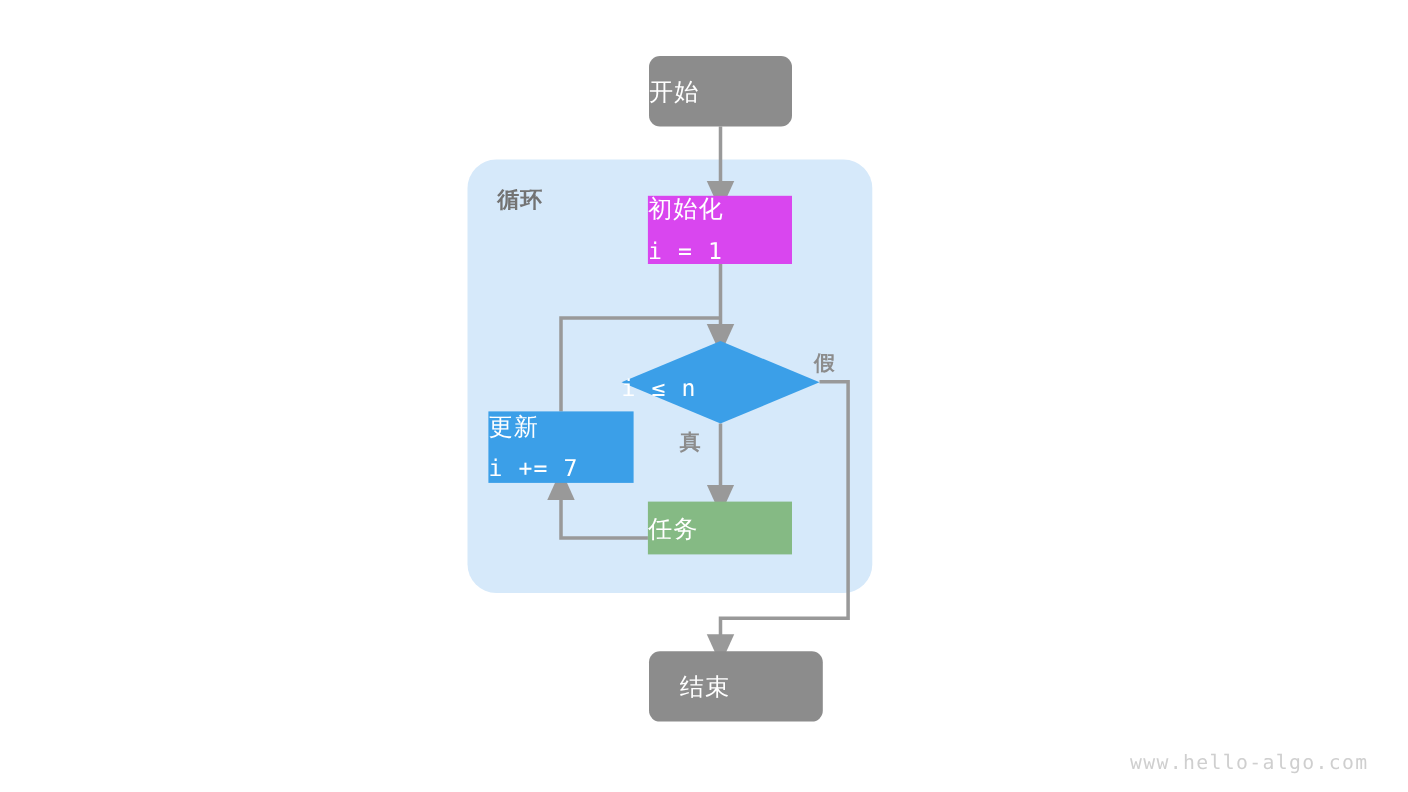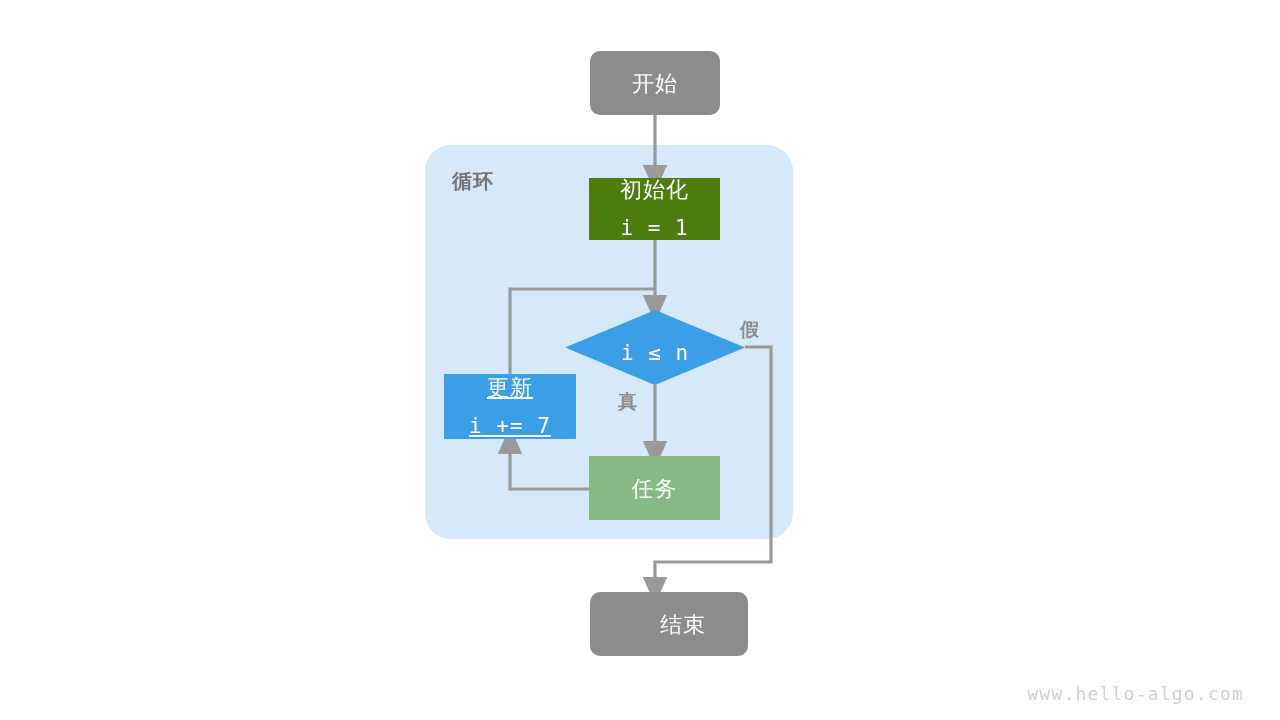--- a/index.html
+++ b/index.html
@@ -18,21 +18,21 @@
     position: absolute;
     left: 0;
     top: 0;
     width: 1280px;
     height: 720px;
   }
   .node-label {
     position: absolute;
     display: flex;
     flex-direction: column;
-    align-items: center;
+    align-items: flex-start;
     justify-content: center;
     color: #ffffff;
     pointer-events: none;
   }
   .line-cjk {
     font-family: "Liberation Sans", "DejaVu Sans", sans-serif;
     font-size: 22px;
     line-height: 27px;
     letter-spacing: 1px;
   }
@@ -72,35 +72,34 @@
     color: #737373;
     letter-spacing: 1px;
   }
 
   
   #init-node {
     left: 589px;
     top: 178px;
     width: 131px;
     height: 62px;
-    background: #4d7c0f;
+    background: #d946ef;
   }
   #update-node {
     left: 444px;
     top: 374px;
     width: 132px;
     height: 65px;
     background: #3b9fe8;
-    text-decoration: underline;
   }
   #task-node {
     left: 589px;
     top: 456px;
     width: 131px;
-    height: 64px;
+    height: 48px;
     background: #85ba84;
   }
   
   #cond-node {
     left: 565px;
     top: 310px;
     width: 180px;
     height: 75px;
   }
 

